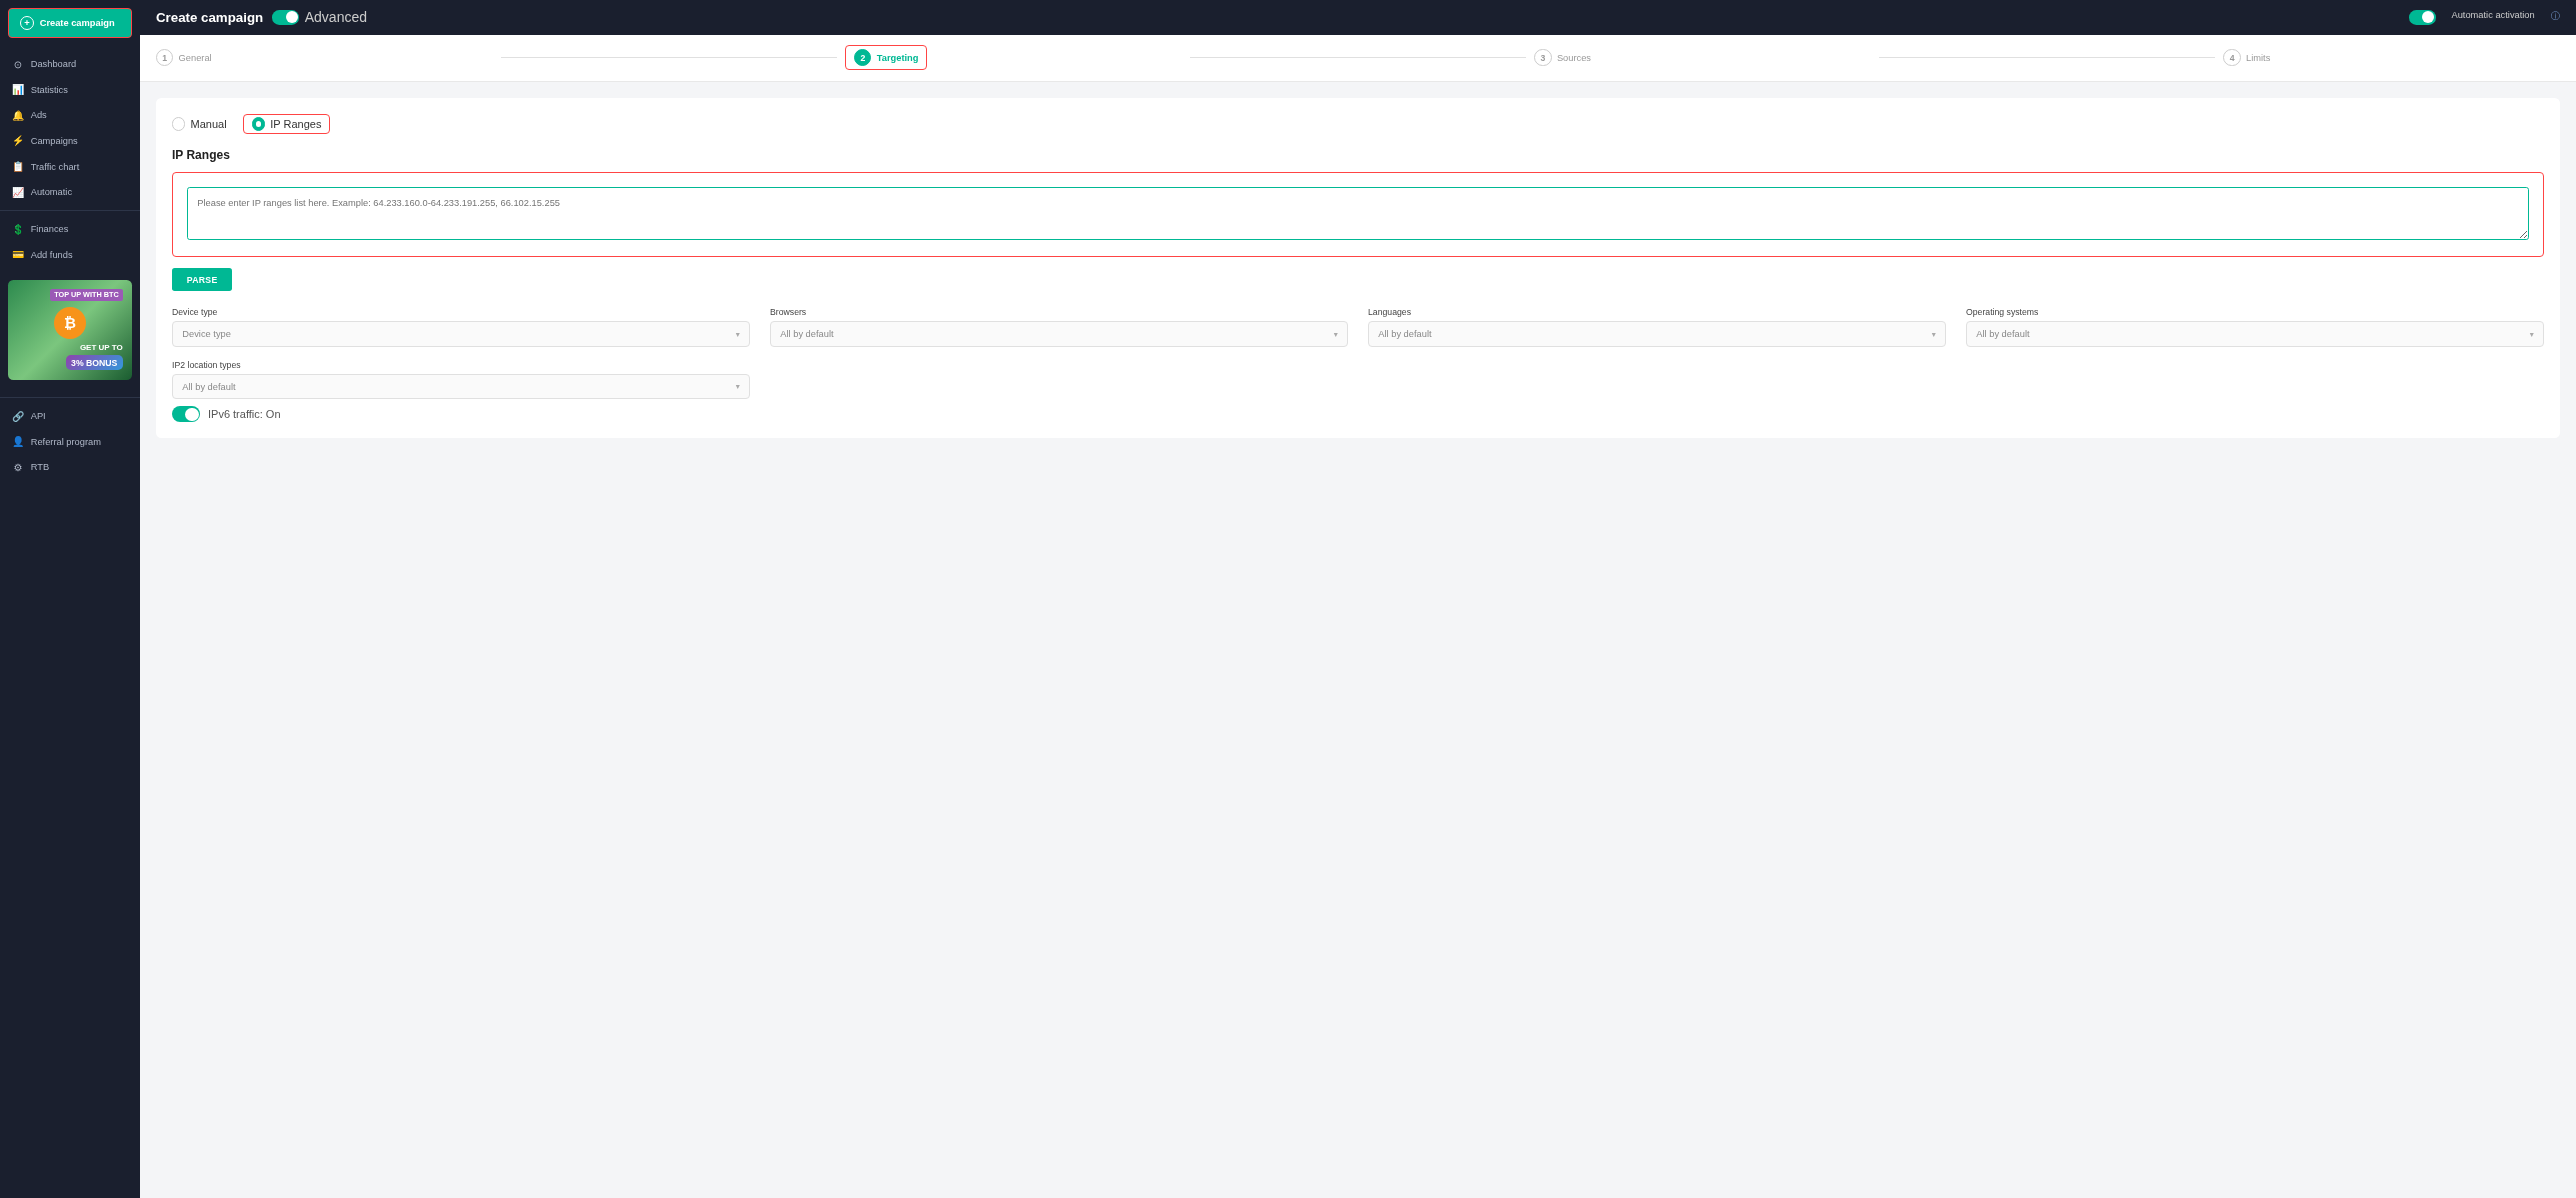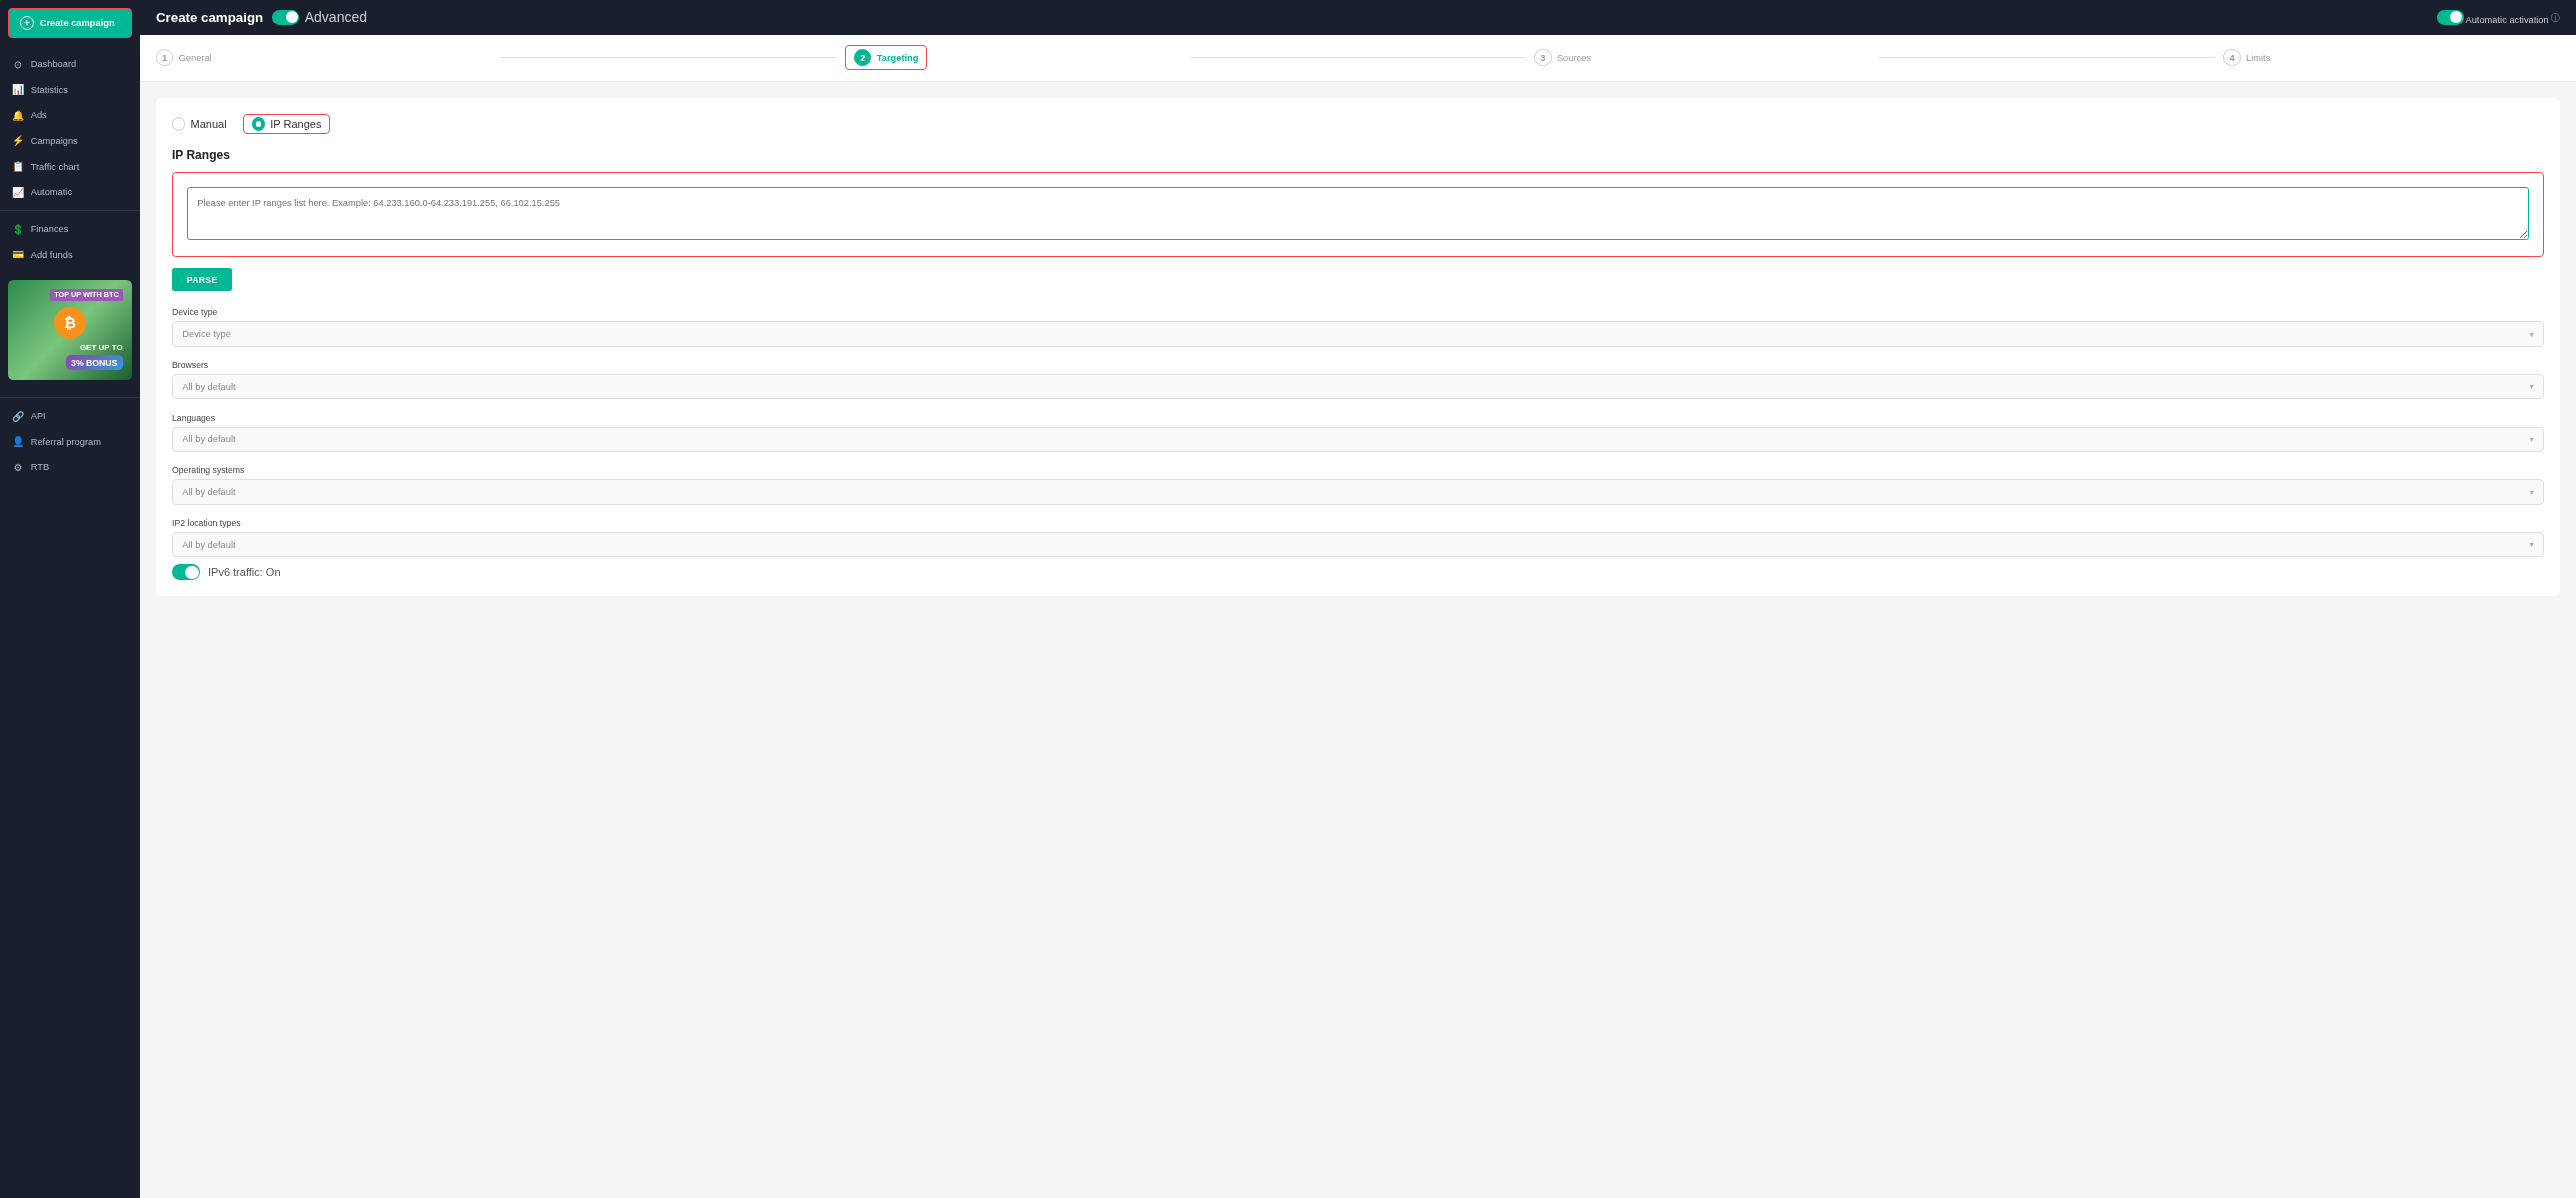--- a/index.html
+++ b/index.html
@@ -76,21 +76,21 @@
     .topbar-title { color: #fff; font-size: 13.3px; font-weight: 600; }
     .toggle-wrap { display: flex; align-items: center; gap: 5.3px; color: #ccc; font-size: 14px; }
     .toggle {
       width: 27px; height: 14.7px; border-radius: 7.3px; background: #00b894;
       position: relative; cursor: pointer;
     }
     .toggle-knob {
       width: 12px; height: 12px; border-radius: 50%; background: #fff;
       position: absolute; top: 1.3px; right: 1.3px; transition: right 0.2s;
     }
-    .topbar-right { display: flex; align-items: flex-end; gap: 2px; color: #ccc; font-size: 9.3px; }
+    .topbar-right { display: flex; align-items: flex-start; gap: 16px; color: #ccc; font-size: 9.3px; }
     .info-icon { color: #6c8ebf; font-size: 9.3px; }
 
     
     .steps-bar {
       background: #fff;
       padding: 10.7px 16px;
       display: flex;
       align-items: center;
       border-bottom: 0.7px solid #e8e8e8;
     }
@@ -127,21 +127,21 @@
       padding: 9.3px; font-size: 9.3px; color: #bbb; resize: vertical;
       min-height: 53px; outline: none; font-family: inherit; background: #fff;
     }
     .parse-btn {
       background: #00b894; color: #fff; border: none; border-radius: 2.7px;
       padding: 6.7px 14.7px; font-size: 8.7px; font-weight: 700; cursor: pointer;
       letter-spacing: 0.3px; margin-bottom: 16px; text-transform: uppercase;
     }
 
     
-    .form-grid { display: grid; grid-template-columns: 1fr; gap: 13.3px 20px; }
+    .form-grid { display: grid; grid-template-columns: 1fr 1fr 1fr 1fr; gap: 13.3px 20px; }
     .form-field { display: flex; flex-direction: column; gap: 4px; }
     .form-label { font-size: 8.7px; color: #444; font-weight: 500; }
     .form-select {
       border: 0.7px solid #e0e0e0; border-radius: 4px; padding: 6.7px 9.3px;
       font-size: 9.3px; color: #888; background: #fafafa;
       display: flex; align-items: center; justify-content: space-between;
       cursor: pointer;
     }
     .chevron-icon { color: #aaa; font-size: 8px; }
     .form-field-full { grid-column: 1 / 2; }

